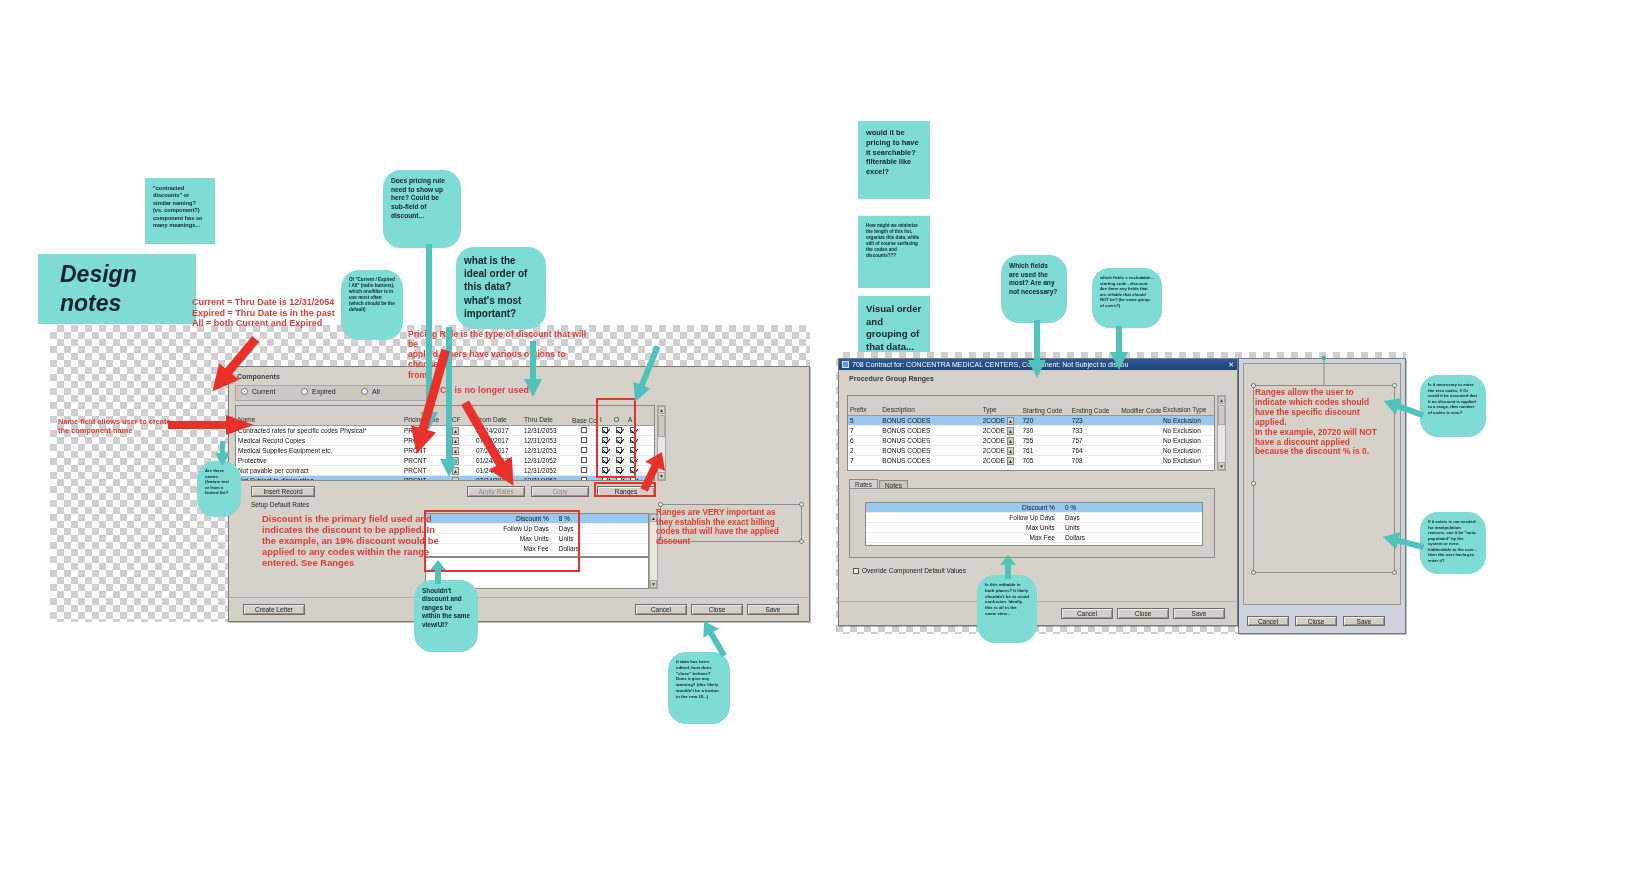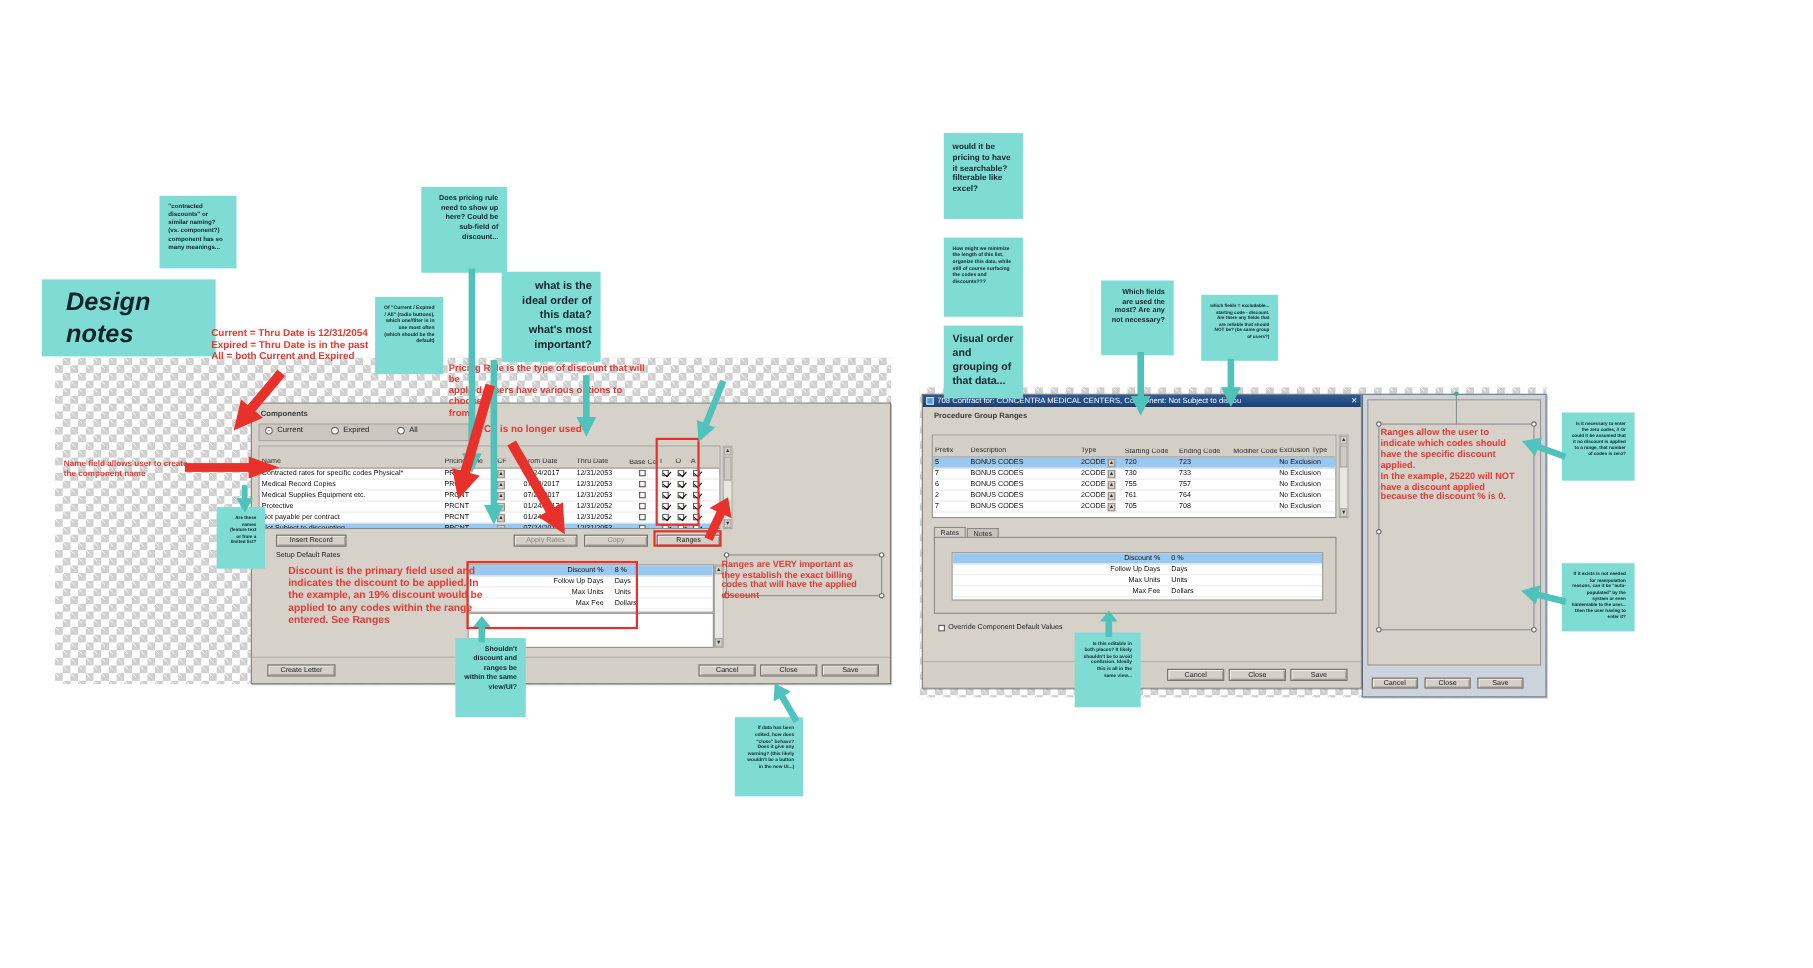--- a/index.html
+++ b/index.html
@@ -34,21 +34,21 @@
     overflow:hidden;
   }
   .note.title {
     background:#7fdcd4;
     font-style:italic;
     font-weight:bold;
     display:flex; flex-direction:column;
     justify-content:center;
     padding-left:22px;
   }
-  .note.c { text-align:right; }
+  .note.c { text-align:left;border-radius:18px; }
   .note.l { text-align:left; }
 
   
   .ann {
     position:absolute;
     color:#e23b34;
     font-weight:bold;
     line-height:1.18;
     white-space:pre-line;
   }
@@ -491,21 +491,21 @@
   <div class="note c" style="left:197px; top:461px; width:44px; height:56px; font-size:4.2px;">Are these names (feature text or from a limited list?</div>
 
   <div class="note c" style="left:414px; top:580px; width:64px; height:72px; font-size:6.4px;">Shouldn't discount and ranges be within the same view/UI?</div>
 
   <div class="note c" style="left:668px; top:652px; width:62px; height:72px; font-size:4.4px;">if data has been edited, how does "close" behave? Does it give any warning? (this likely wouldn't be a button in the new UI...)</div>
 
   <div class="note l" style="left:858px; top:121px; width:72px; height:78px; font-size:7.4px;">would it be pricing to have it searchable? filterable like excel?</div>
 
   <div class="note l" style="left:858px; top:216px; width:72px; height:72px; font-size:4.6px;">How might we minimize the length of this list, organize this data, while still of course surfacing the codes and discounts???</div>
 
-  <div class="note l" style="left:858px; top:296px; width:72px; height:66px; font-size:9.6px;">Visual order and grouping of that data...</div>
+  <div class="note l" style="left:858px; top:296px; width:72px; height:56px; font-size:9.6px;">Visual order and grouping of that data...</div>
 
   <div class="note c" style="left:1001px; top:255px; width:66px; height:68px; font-size:6.6px;">Which fields are used the most? Are any not necessary?</div>
 
   <div class="note c" style="left:1092px; top:268px; width:70px; height:60px; font-size:4.2px;">which fields = excludable... starting code - discount. Are there any fields that are reliable that should NOT be? (be same group of users?)</div>
 
   <div class="note c" style="left:977px; top:575px; width:60px; height:68px; font-size:4.4px;">Is this editable in both places? It likely shouldn't be to avoid confusion. Ideally this is all in the same view...</div>
 
   <div class="note c" style="left:1420px; top:375px; width:66px; height:62px; font-size:4.2px;">Is it necessary to enter the zero codes, // Or could it be assumed that it no discount is applied to a range, that number of codes is zero?</div>
 
   <div class="note c" style="left:1420px; top:512px; width:66px; height:62px; font-size:4.2px;">If it exists is not needed for manipulation reasons, can it be "auto-populated" by the system or even hidden/able to the user... then the user having to enter it?</div>
@@ -532,21 +532,21 @@
 
   <div class="ann" style="left:656px; top:508px; width:150px; font-size:8.2px;">Ranges are VERY important as
 they establish the exact billing
 codes that will have the applied
 discount</div>
 
   <div class="ann" style="left:1255px; top:388px; width:140px; font-size:8.4px;">Ranges allow the user to
 indicate which codes should
 have the specific discount
 applied.
-In the example, 25220 will NOT
+In the example, 20720 will NOT
 have a discount applied
 because the discount % is 0.</div>
 
 
   <svg class="tarrow" style="left:420px; top:244px;" width="20" height="188">
     <rect x="6" y="0" width="6" height="172" fill="#4fc3bb"></rect>
     <polygon points="0,168 18,168 9,186" fill="#4fc3bb"></polygon>
   </svg>
 
   <svg class="tarrow" style="left:440px; top:327px;" width="20" height="152">

